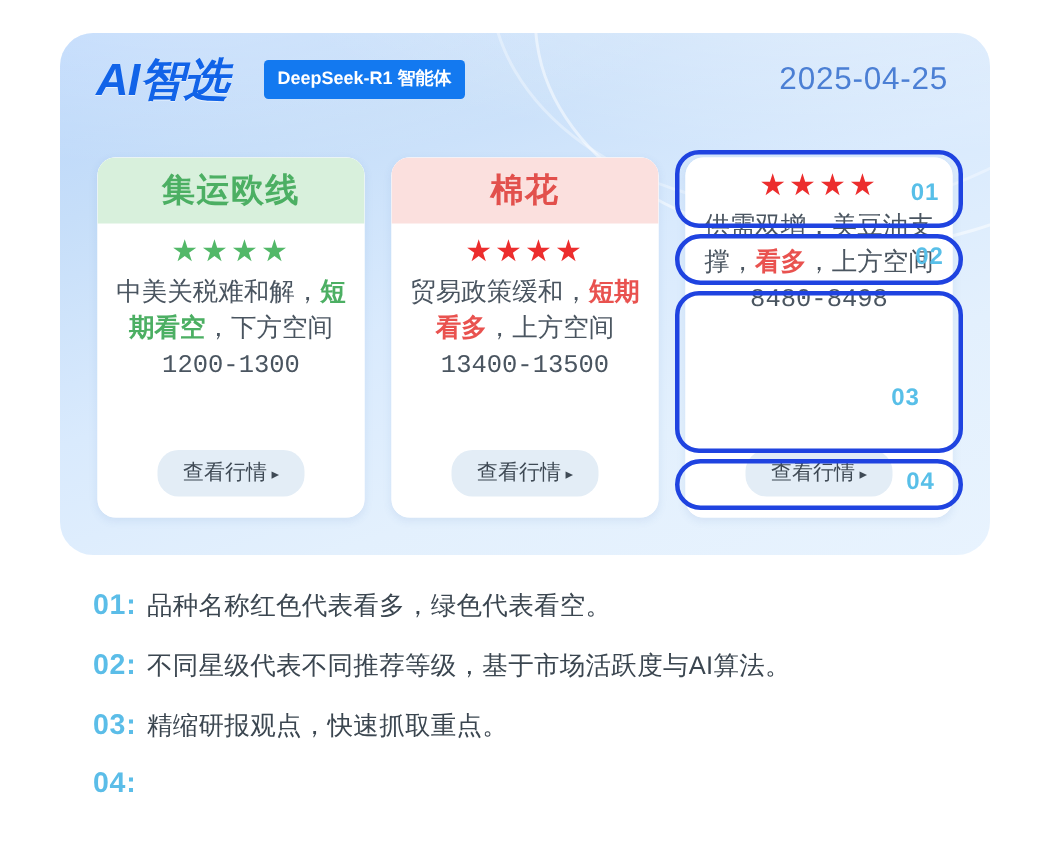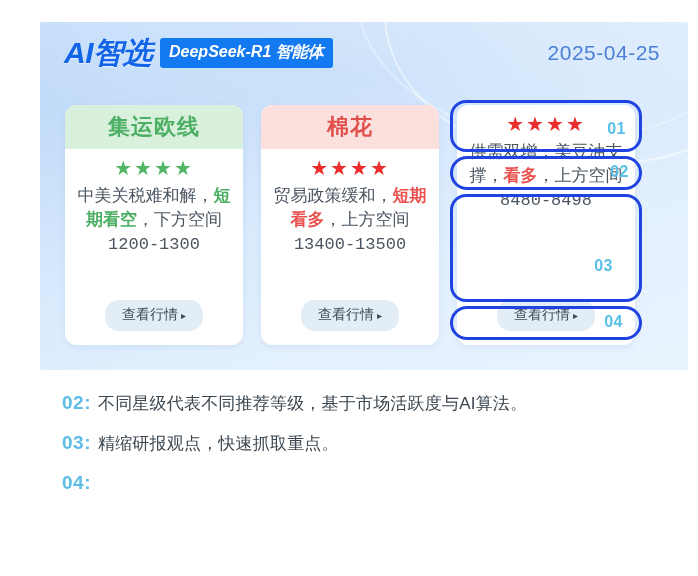--- a/index.html
+++ b/index.html
@@ -9,24 +9,23 @@
     font-family:"Liberation Sans","DejaVu Sans",sans-serif;
     overflow:hidden;
     position:relative;
   }
 
   
   #panel{
     position:absolute;
     left:40px;top:22px;
     width:620px;height:348px;
-    border-radius:2px;
+    border-radius:22px;
     overflow:hidden;
     background:linear-gradient(160deg,#b9d6fb 0%,#c6def9 22%,#d9eafd 48%,#e3f0fd 72%,#e8f3fe 100%);
-    padding-left:28px;
   }
   #panel .swoosh{
     position:absolute;inset:0;
     background:
       radial-gradient(120% 80% at 85% -20%, rgba(255,255,255,.55) 0%, rgba(255,255,255,0) 55%),
       radial-gradient(90% 60% at 15% -10%, rgba(255,255,255,.35) 0%, rgba(255,255,255,0) 60%);
     pointer-events:none;
   }
   #panel .arc{
     position:absolute;
@@ -52,28 +51,27 @@
   }
   #brand{
     margin-left:24px;
     font-size:30px;font-weight:bold;font-style:italic;
     color:#1163e8;
     letter-spacing:-0.5px;
     text-shadow:0 1px 0 rgba(255,255,255,.55);
     white-space:nowrap;
   }
   #badge{
-    margin-left:8px;
+    margin-left:24px;
     background:#1379f0;
     color:#ffffff;
-    font-size:16px;font-weight:bold;
+    font-size:12px;font-weight:bold;
     padding:4px 9px 5px 9px;
     border-radius:3px;
     white-space:nowrap;
-    font-style:italic;
   }
   #date{
     margin-left:auto;margin-right:28px;
     color:#4b7fd4;
     font-size:21px;
     letter-spacing:.5px;
     white-space:nowrap;
   }
 
   
@@ -245,20 +243,24 @@
       <div class="anno a2">02</div>
       <div class="anno a3">03</div>
       <div class="anno a4">04</div>
     </div>
 
   </div>
 </div>
 
 <div id="legend">
   <div class="lg-row">
+    <span class="lg-num">01:</span>
+    <span class="lg-txt">品种名称红色代表看多，绿色代表看空。</span>
+  </div>
+  <div class="lg-row">
     <span class="lg-num">02:</span>
     <span class="lg-txt">不同星级代表不同推荐等级，基于市场活跃度与AI算法。</span>
   </div>
   <div class="lg-row">
     <span class="lg-num">03:</span>
     <span class="lg-txt">精缩研报观点，快速抓取重点。</span>
   </div>
   <div class="lg-row">
     <span class="lg-num">04:</span>
   </div>

